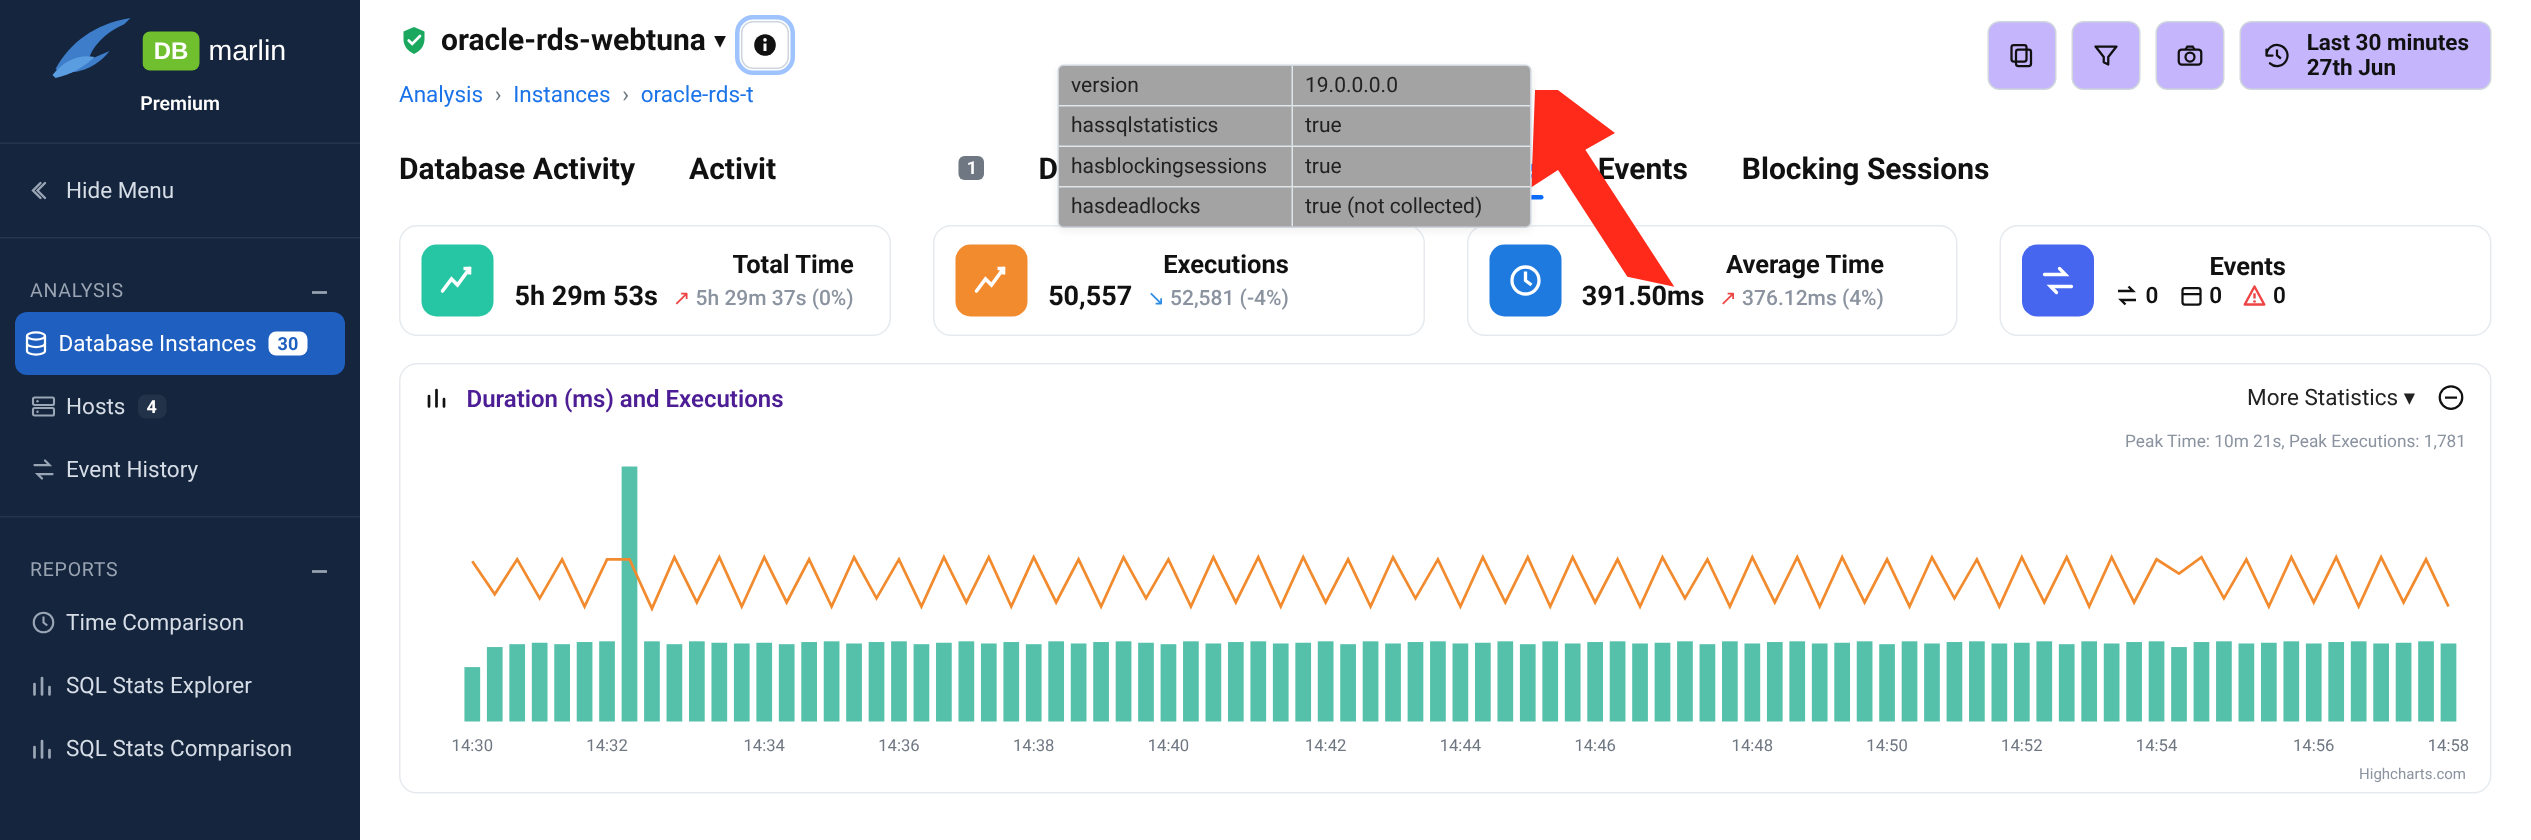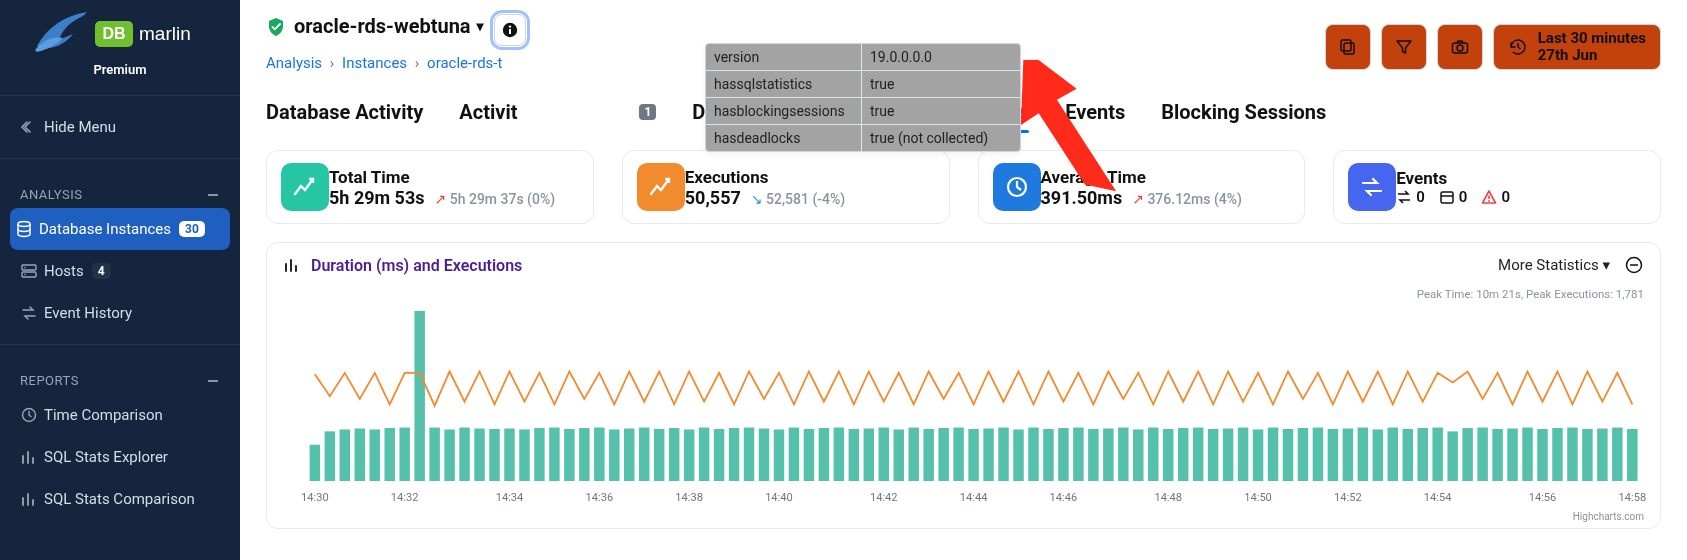--- a/index.html
+++ b/index.html
@@ -26,21 +26,21 @@
   .shield { width: 20px; height: 20px; color: #1aa85f; margin-right: 8px; margin-top: 3px; }
   .instance-sel { font-size: 20px; font-weight: 700; display: inline-flex; align-items: center; cursor: pointer; }
   .instance-sel .chev { margin-left: 6px; font-size: 14px; }
   .info-btn { width: 32px; height: 32px; border: 1.5px solid #cfd6dd; border-radius: 8px; display: inline-flex; align-items: center; justify-content: center; margin-left: 10px; position: relative; outline: 3px solid #9ec3ff; outline-offset: 1px; cursor: pointer; }
   
   .breadcrumb { padding: 8px 26px 0; font-size: 15px; }
   .breadcrumb a { color: #1a73e8; text-decoration: none; cursor: pointer; }
   .breadcrumb .sep { color: #6b7884; margin: 0 4px; }
   
   .right-controls { position: absolute; right: 26px; top: 14px; display: flex; gap: 10px; }
-  .ctrl-btn { border: 1.5px solid #cfd6dd; border-radius: 8px; height: 46px; min-width: 46px; display: inline-flex; align-items: center; justify-content: center; cursor: pointer; background: #c2410c; padding: 0 10px; margin-top: 10px; }
+  .ctrl-btn { border: 1.5px solid #cfd6dd; border-radius: 8px; height: 46px; min-width: 46px; display: inline-flex; align-items: center; justify-content: center; cursor: pointer; background: #c4b5fd; padding: 0 10px; }
   .time-btn { display: flex; align-items: center; gap: 10px; padding: 0 14px; }
   .time-txt { text-align: left; font-size: 15px; font-weight: 700; line-height: 1.15; }
   .time-txt .l2 { font-weight: 700; }
   
   
   .info-pop { position: absolute; left: 465px; top: 43px; width: 316px; background: #a3a3a3; border: 1px solid #cfd6dd; border-radius: 4px; overflow: hidden; font-size: 14px; z-index: 50; box-shadow: 0 2px 6px rgba(0,0,0,.06); }
   .info-pop .row { display: flex; border-top: 1px solid #e0e5ea; }
   .info-pop .row:first-child { border-top: none; }
   .info-pop .k { width: 155px; padding: 5px 8px; color: #222; }
   .info-pop .v { flex: 1; padding: 5px 8px; color: #222; border-left: 1px solid #e0e5ea; }
@@ -50,21 +50,21 @@
   
   
   .tabs { display: flex; gap: 36px; padding: 28px 26px 0; font-size: 20px; font-weight: 700; }
   .tab { cursor: pointer; padding-bottom: 8px; position: relative; display: inline-flex; align-items: center; gap: 6px; }
   .tab.active { color: #0b6cff; }
   .tab.active::after { content: ""; position: absolute; left: 0; right: 0; bottom: -1px; height: 3px; background: #0b6cff; border-radius: 2px; }
   .tab-badge { background: #6f7782; color: #fff; font-size: 12px; border-radius: 4px; padding: 1px 5px; font-weight: 700; }
   
   
   .cards { display: flex; gap: 28px; padding: 18px 26px 0; }
-  .card { flex: 1; border: 1.5px solid #e6eaee; border-radius: 12px; padding: 12px 14px; display: flex; align-items: center; min-height: 74px; }
+  .card { flex: 1; border: 1.5px solid #e6eaee; border-radius: 12px; padding: 12px 14px; display: flex; align-items: center; gap: 14px; min-height: 74px; text-align: right; }
   .card-ico { width: 48px; height: 48px; border-radius: 10px; display: inline-flex; align-items: center; justify-content: center; color: #fff; font-size: 22px; }
   .ico-teal { background: #26c6a5; }
   .ico-orange { background: #f28a2e; }
   .ico-blue { background: #1f7ae0; }
   .ico-purple { background: #4766f0; }
   .card-body .title { font-size: 17px; font-weight: 700; }
   .card-body .value { font-size: 18px; font-weight: 700; display: inline-block; margin-right: 6px; }
   .card-body .delta { font-size: 14px; color: #8a939f; font-weight: 500; }
   .up { color: #e44; }
   .down { color: #2f8de4; }

